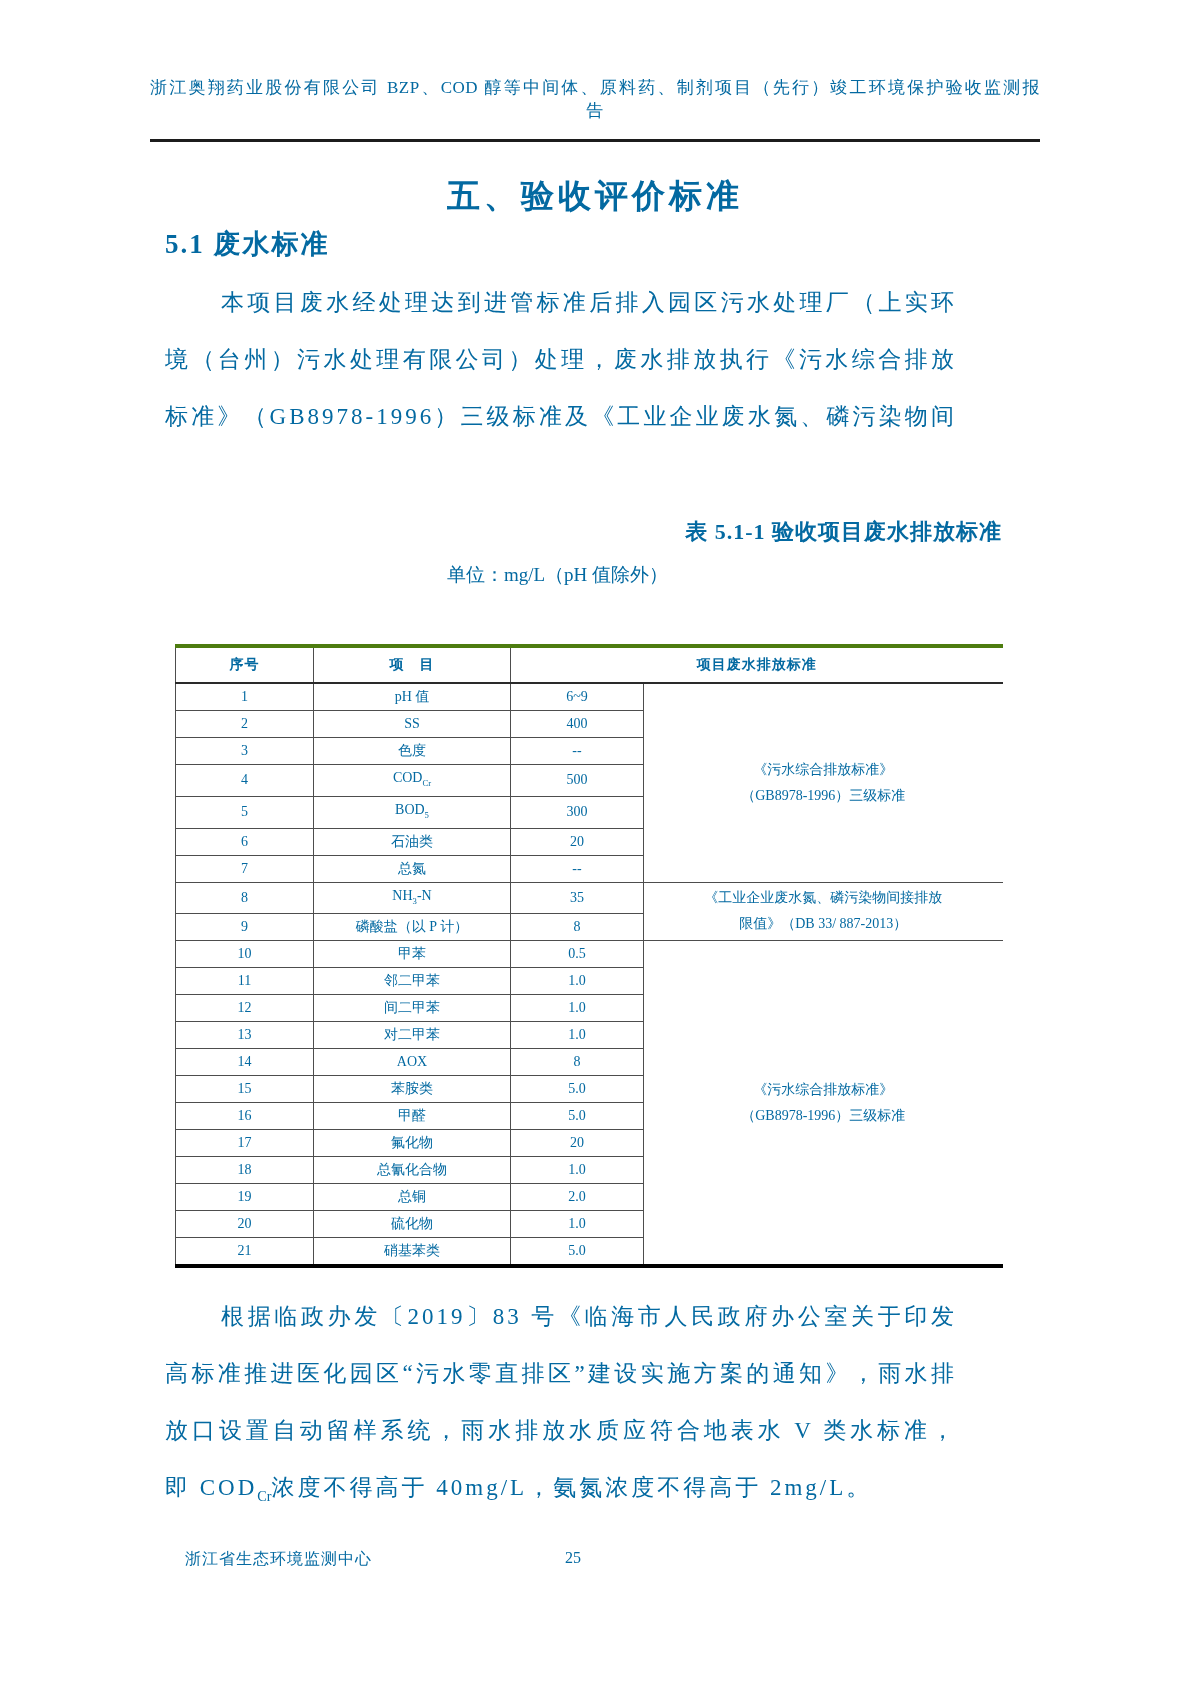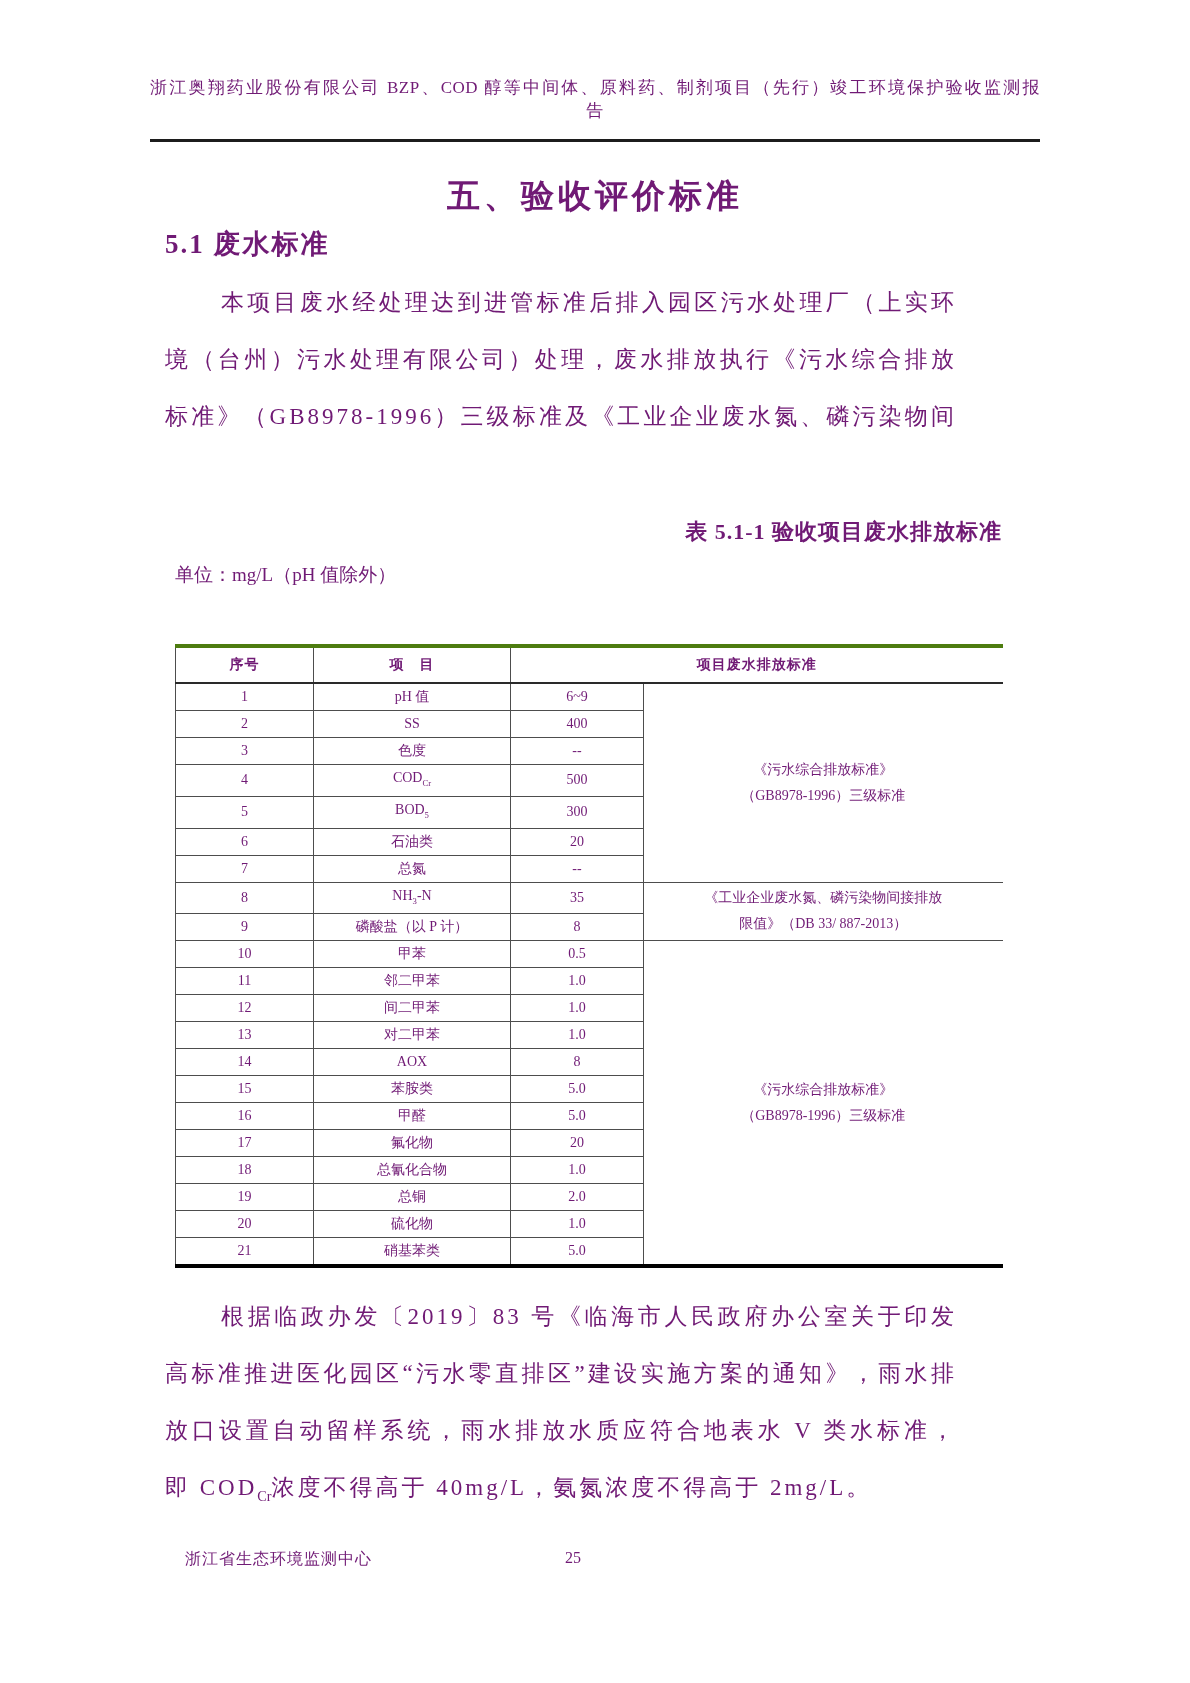--- a/index.html
+++ b/index.html
@@ -1,39 +1,39 @@
 <!DOCTYPE html>
 <html><head>
 <meta charset="utf-8">
 <style>
   html,body{margin:0;padding:0;background:#ffffff;}
   .page{
     position:relative;width:1190px;height:1683px;background:#ffffff;
-    font-family:"Liberation Serif","DejaVu Serif",serif;color:#701a75;
+    font-family:"Liberation Serif","DejaVu Serif",serif;color:#0369a1;
     overflow:hidden;
   }
   
   .doc-header{position:absolute;left:150px;top:76px;width:890px;font-size:17px;line-height:23px;letter-spacing:0.5px;}
   .hline{text-align:justify;text-align-last:justify;}
   .hline.last{text-align:center;text-align-last:center;}
   .header-rule{position:absolute;left:150px;top:139px;width:890px;height:3px;background:#1c1c1c;}
   
   .page-title{position:absolute;left:0;top:154px;width:100%;text-align:center;font-size:33px;font-weight:bold;letter-spacing:4px;margin-top:20px;}
   .section-heading{position:absolute;left:165px;top:226px;font-size:27px;font-weight:bold;letter-spacing:2px;}
   
   .body-para{position:absolute;left:165px;width:792px;font-size:23px;letter-spacing:3px;}
   #para-0{top:274px;}
   #para-1{top:1288px;}
   .jline{line-height:57px;text-align:justify;text-align-last:justify;white-space:normal;}
   .jline.indent{text-indent:56px;}
   .jline.last{text-align:left;text-align-last:left;}
   sub.subscript{font-size:0.62em;letter-spacing:0;}
   
   .table-caption{position:absolute;left:175px;top:517px;width:827px;text-align:right;font-size:22px;font-weight:bold;letter-spacing:1px;}
-  .unit-note{position:absolute;left:175px;top:562px;width:827px;box-sizing:border-box;padding-right:62px;text-align:left;font-size:19px;}
+  .unit-note{position:absolute;left:175px;top:562px;width:827px;box-sizing:border-box;padding-right:62px;text-align:center;font-size:19px;}
   
   .std-table-wrap{position:absolute;left:175px;top:644px;width:827px;}
   table.std-table{
     width:827px;table-layout:fixed;border-collapse:collapse;
     border-top:4px solid #4d7c0f;border-bottom:4px solid #000;
     font-size:14px;
   }
   table.std-table th,table.std-table td{
     border:1px solid #4d4d4d;text-align:center;vertical-align:middle;
     padding:0 2px;overflow:hidden;

